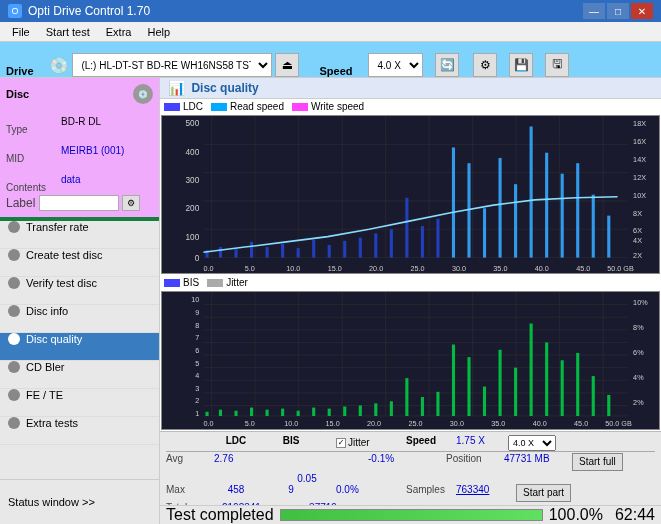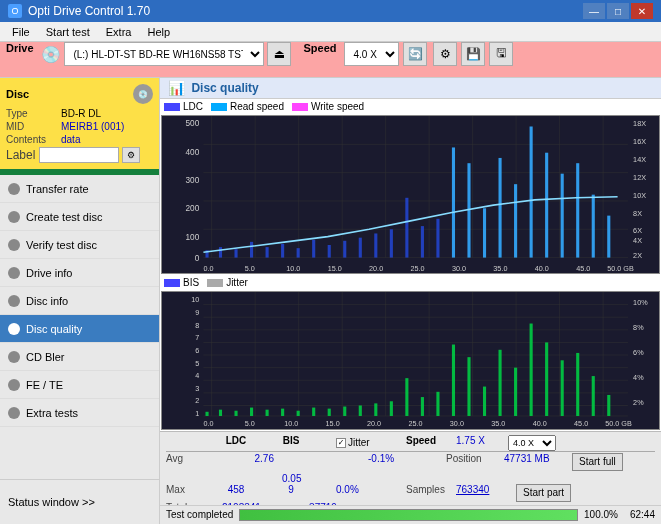--- a/index.html
+++ b/index.html
@@ -11,50 +11,50 @@
     .title-bar-icon { width: 14px; height: 14px; background: #4a9eff; border-radius: 2px; font-size: 9px; display: flex; align-items: center; justify-content: center; color: white; }
     .title-bar-controls { display: flex; gap: 2px; }
     .title-btn { width: 22px; height: 16px; background: #5080c0; border: none; color: white; font-size: 10px; cursor: pointer; display: flex; align-items: center; justify-content: center; }
     .title-btn.close { background: #c0392b; }
     
     
     .menu-bar { background: #f0f0f0; height: 20px; display: flex; align-items: center; padding: 0 4px; border-bottom: 1px solid #ccc; }
     .menu-item { padding: 2px 8px; font-size: 11px; cursor: pointer; }
     
     
-    .toolbar { background: #fca5a5; height: 36px; display: flex; align-items: flex-start; padding: 0 6px; gap: 4px; border-bottom: 1px solid #ccc; }
+    .toolbar { background: #7dd3fc; height: 36px; display: flex; align-items: flex-end; padding: 0 6px; gap: 12px; border-bottom: 1px solid #ccc; }
     .drive-label { font-size: 11px; font-weight: bold; margin-right: 4px; }
     .drive-select { height: 24px; padding: 0 4px; font-size: 10px; border: 1px solid #aaa; background: white; width: 200px; }
     .toolbar-btn { height: 24px; width: 24px; background: #e0e0e0; border: 1px solid #aaa; cursor: pointer; display: flex; align-items: center; justify-content: center; font-size: 12px; }
     .speed-label { font-size: 11px; font-weight: bold; margin-left: 8px; margin-right: 4px; }
     .speed-select { height: 24px; padding: 0 4px; font-size: 10px; border: 1px solid #aaa; background: white; width: 55px; }
     
     
     .main { display: flex; height: calc(524px - 22px - 20px - 36px); }
     
     
     .sidebar { width: 160px; background: #e8e8e8; border-right: 1px solid #ccc; display: flex; flex-direction: column; }
     
     
-    .disc-panel { padding: 6px; border-bottom: 6px solid #15803d; background: #fde047; }
+    .disc-panel { padding: 6px; border-bottom: 4px solid #15803d; background: #f0abfc; }
     .disc-panel-header { display: flex; align-items: center; justify-content: space-between; margin-bottom: 4px; }
     .disc-panel-title { font-weight: bold; font-size: 11px; }
     .disc-icon { width: 20px; height: 20px; background: #999; border-radius: 50%; display: inline-flex; align-items: center; justify-content: center; font-size: 8px; color: white; }
     .disc-row { display: flex; align-items: center; margin-bottom: 2px; font-size: 10px; }
-    .disc-row-label { width: 55px; color: #444; }
+    .disc-row-label { width: 55px; color: #444; margin-top: 16px; }
     .disc-row-value { color: #0000cc; font-size: 10px; }
     .disc-row-value.black { color: #000; }
     .label-input-row { display: flex; align-items: center; gap: 3px; margin-top: 2px; }
     .label-text { font-size: 12px; color: #444; width: 30px; }
     .label-input { height: 16px; width: 80px; border: 1px solid #aaa; font-size: 10px; padding: 0 2px; }
     .label-btn { height: 16px; width: 18px; background: #e0e0e0; border: 1px solid #aaa; cursor: pointer; font-size: 9px; display: flex; align-items: center; justify-content: center; }
     
     
     .nav-items { flex: 1; }
-    .nav-item { height: 28px; display: flex; align-items: center; padding: 0 8px; gap: 6px; cursor: pointer; font-size: 11px; border-bottom: 1px solid #ddd; }
+    .nav-item { height: 28px; display: flex; align-items: flex-start; padding: 0 8px; gap: 6px; cursor: pointer; font-size: 11px; border-bottom: 1px solid #ddd; }
     .nav-item.active { background: #3a7cc0; color: white; }
     .nav-icon-circle { width: 12px; height: 12px; border-radius: 50%; background: #888; }
     .nav-item.active .nav-icon-circle { background: white; }
     
     
     .sidebar-status { border-top: 1px solid #ccc; padding: 16px 8px; font-size: 11px; cursor: pointer; display: flex; align-items: center; gap: 4px; }
     
     
     .content { flex: 1; background: white; display: flex; flex-direction: column; }
     
@@ -68,21 +68,21 @@
     .legend-item { display: flex; align-items: center; gap: 3px; }
     .legend-color { width: 16px; height: 8px; }
     
     
     .chart-container { flex: 1; position: relative; border: 1px solid #888; background: #1a1a2e; margin: 1px; }
     
     .chart-top { flex: 1.2; }
     .chart-bottom { flex: 1; }
     
     
-    .bottom-bar { height: 20px; display: flex; align-items: center; padding: 0 6px; gap: 6px; background: #e8e8e8; border-top: 1px solid #ccc; font-size: 10px; }
+    .bottom-bar { height: 20px; display: flex; align-items: center; padding: 0 6px; gap: 6px; background: #e8e8e8; border-top: 1px solid #ccc; font-size: 16px; }
     .progress-bar-outer { flex: 1; height: 12px; background: #c0c0c0; border: 1px solid #888; }
     .progress-bar-inner { height: 100%; background: linear-gradient(to right, #40c040, #60e060); }
     
     
     .chart-svg { width: 100%; height: 100%; }
     .checkbox-sq { width: 10px; height: 10px; border: 1px solid #888; background: white; display: flex; align-items: center; justify-content: center; font-size: 8px; }
     
     .btn-start { height: 18px; padding: 0 6px; background: #e0e0e0; border: 1px solid #888; cursor: pointer; font-size: 10px; }
   </style>
 </head>
@@ -159,24 +159,20 @@
         <div class="nav-icon-circle"></div>
         <span>Transfer rate</span>
       </div>
       <div class="nav-item">
         <div class="nav-icon-circle"></div>
         <span>Create test disc</span>
       </div>
       <div class="nav-item">
         <div class="nav-icon-circle"></div>
         <span>Verify test disc</span>
-      </div>
-      <div class="nav-item">
-        <div class="nav-icon-circle"></div>
-        <span>Drive info</span>
       </div>
       <div class="nav-item">
         <div class="nav-icon-circle"></div>
         <span>Disc info</span>
       </div>
       <div class="nav-item active">
         <div class="nav-icon-circle"></div>
         <span>Disc quality</span>
       </div>
       <div class="nav-item">
@@ -416,22 +412,22 @@
           <div style="width:50px;">
             <span style="color:#0000cc;">1.75 X</span>
           </div>
           <select style="height:16px; font-size:9px; width:48px; margin-left:2px;">
             <option>4.0 X</option>
           </select>
         </div>
 
         <div style="display:flex; gap:8px;">
           <div style="width:40px; color:#444;">Avg</div>
-          <div style="width:60px; text-align:right; color:#0000cc;">2.76</div>
-          <div style="width:50px; text-align:left; color:#0000cc;margin-top:20px;">0.05</div>
+          <div style="width:60px; text-align:left; color:#0000cc;">2.76</div>
+          <div style="width:50px; text-align:center; color:#0000cc;margin-top:20px;">0.05</div>
           <div style="width:20px;"></div>
           <div style="width:70px; color:#0000cc;">-0.1%</div>
           <div style="width:50px; color:#444;">Position</div>
           <div style="width:60px; color:#0000cc;">47731 MB</div>
           <button class="btn-start">Start full</button>
         </div>
 
         <div style="display:flex; gap:0;">
           <div style="width:40px; color:#444;">Max</div>
           <div style="width:60px; text-align:center; color:#0000cc;">458</div>

